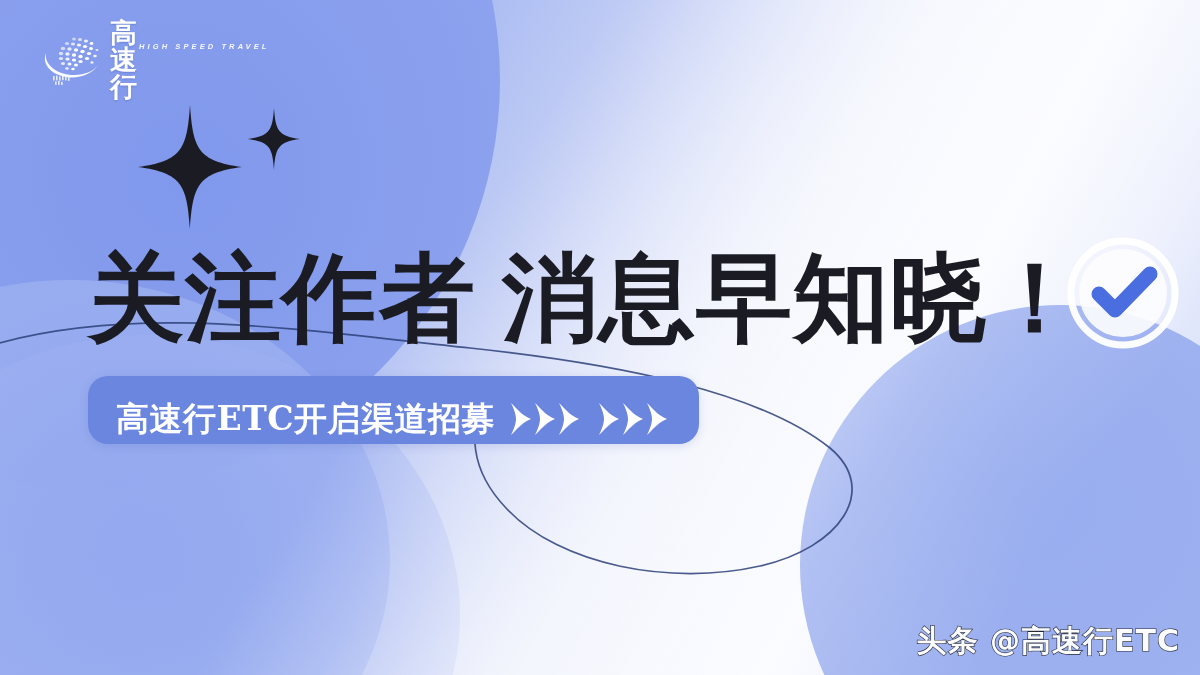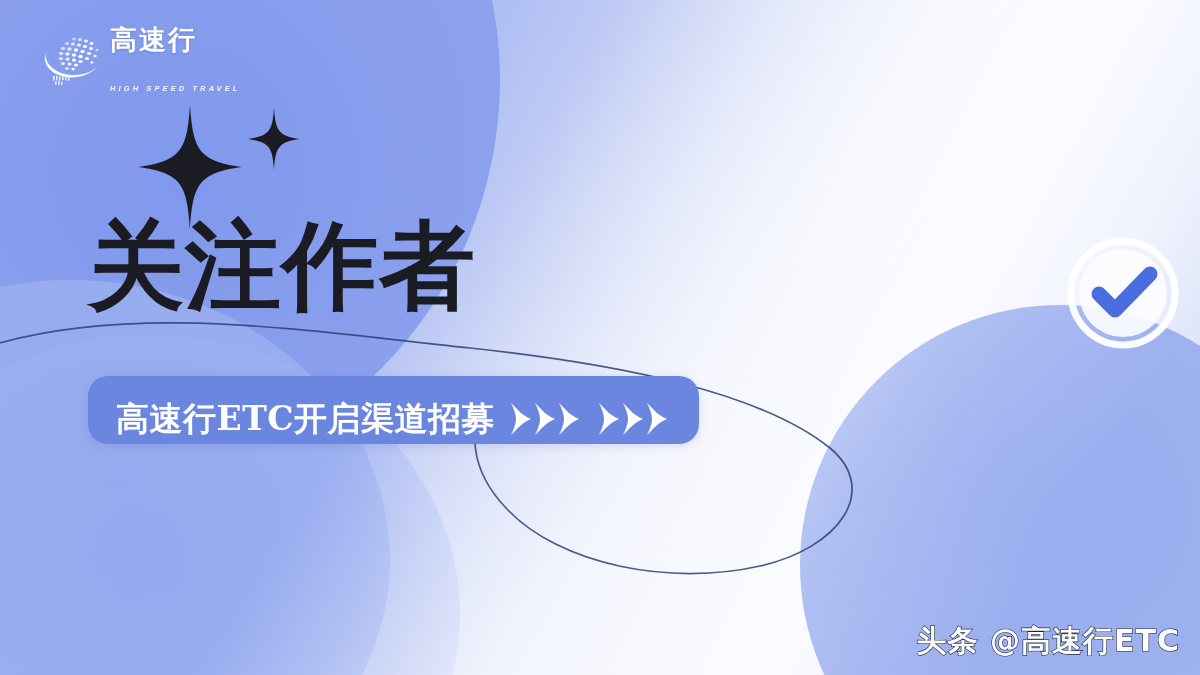--- a/index.html
+++ b/index.html
@@ -70,21 +70,21 @@
   .curve-layer{ position:absolute; inset:0; }
 
   
   .logo{
     position:absolute;
     left:40px; top:28px;
     width:200px; height:62px;
     display:flex; align-items:center; gap:8px;
   }
   .logo-mark{ width:62px; height:56px; flex:0 0 auto; }
-  .logo-text-wrap{ display:flex; flex-direction:column; justify-content:space-between;gap:8px; }
+  .logo-text-wrap{ display:flex; flex-direction:row; justify-content:space-between; }
   .logo-cn{
     color:#ffffff;
     font-size:27px;
     font-weight:700;
     letter-spacing:2px;
     line-height:1;
     font-family:"DejaVu Sans","Liberation Sans",sans-serif;
     text-shadow:0 1px 2px rgba(60,80,160,.35);
   }
   .logo-en{
@@ -99,23 +99,23 @@
   }
 
   
   .star{ position:absolute; }
   .star-big{ left:138px; top:105px; width:104px; height:124px; }
   .star-small{ left:248px; top:108px; width:52px; height:62px; }
 
   
   .headline{
     position:absolute;
-    left:88px; top:218px;
+    left:88px; top:226px;
     display:flex;
-    align-items:flex-start;
+    align-items:flex-end;
     height:120px;
   }
   .headline-text{
     font-family:"DejaVu Serif","Liberation Serif",serif;
     font-weight:700;
     font-size:96px;
     line-height:1;
     color:#1b1b24;
     letter-spacing:1px;
     white-space:nowrap;
@@ -252,20 +252,21 @@
   <svg class="star star-big" viewBox="0 0 104 124">
     <path d="M52 0 C 55 44, 60 56, 104 62 C 60 68, 55 80, 52 124 C 49 80, 44 68, 0 62 C 44 56, 49 44, 52 0 Z" fill="#1b1b24"></path>
   </svg>
   <svg class="star star-small" viewBox="0 0 52 62">
     <path d="M26 0 C 27.5 22, 30 28, 52 31 C 30 34, 27.5 40, 26 62 C 24.5 40, 22 34, 0 31 C 22 28, 24.5 22, 26 0 Z" fill="#1b1b24"></path>
   </svg>
 
   <div class="headline">
     <span class="headline-text">关注作者</span>
     <span class="headline-gap"></span>
+    <span class="headline-text">消息早知晓！</span>
   </div>
 
   <svg class="badge" viewBox="0 0 114 114">
     <circle cx="57" cy="57" r="52" fill="none" stroke="#ffffff" stroke-width="7" opacity=".96"></circle>
     <circle cx="57" cy="57" r="44" fill="#fdfdff" opacity=".9"></circle>
     <path d="M33 58 L 49 74 L 84 38" fill="none" stroke="#4a6ee0" stroke-width="15" stroke-linecap="round" stroke-linejoin="round"></path>
   </svg>
 
   <div class="pill">
     <span class="pill-text">高速行ETC开启渠道招募</span>

